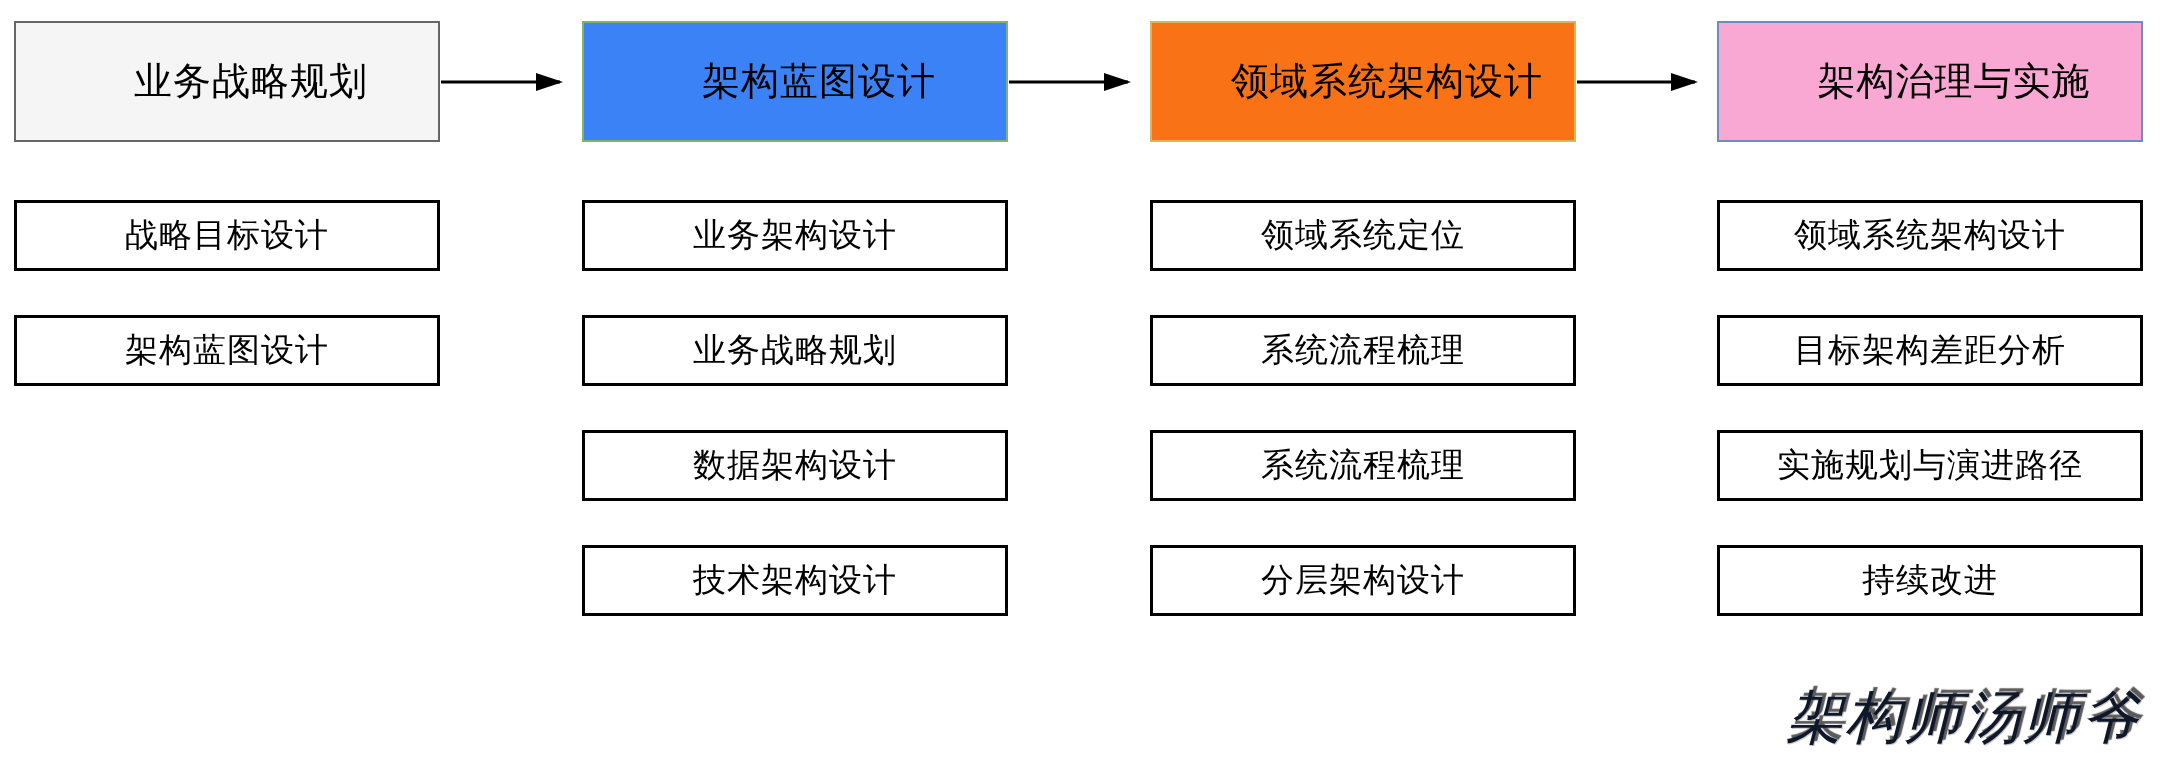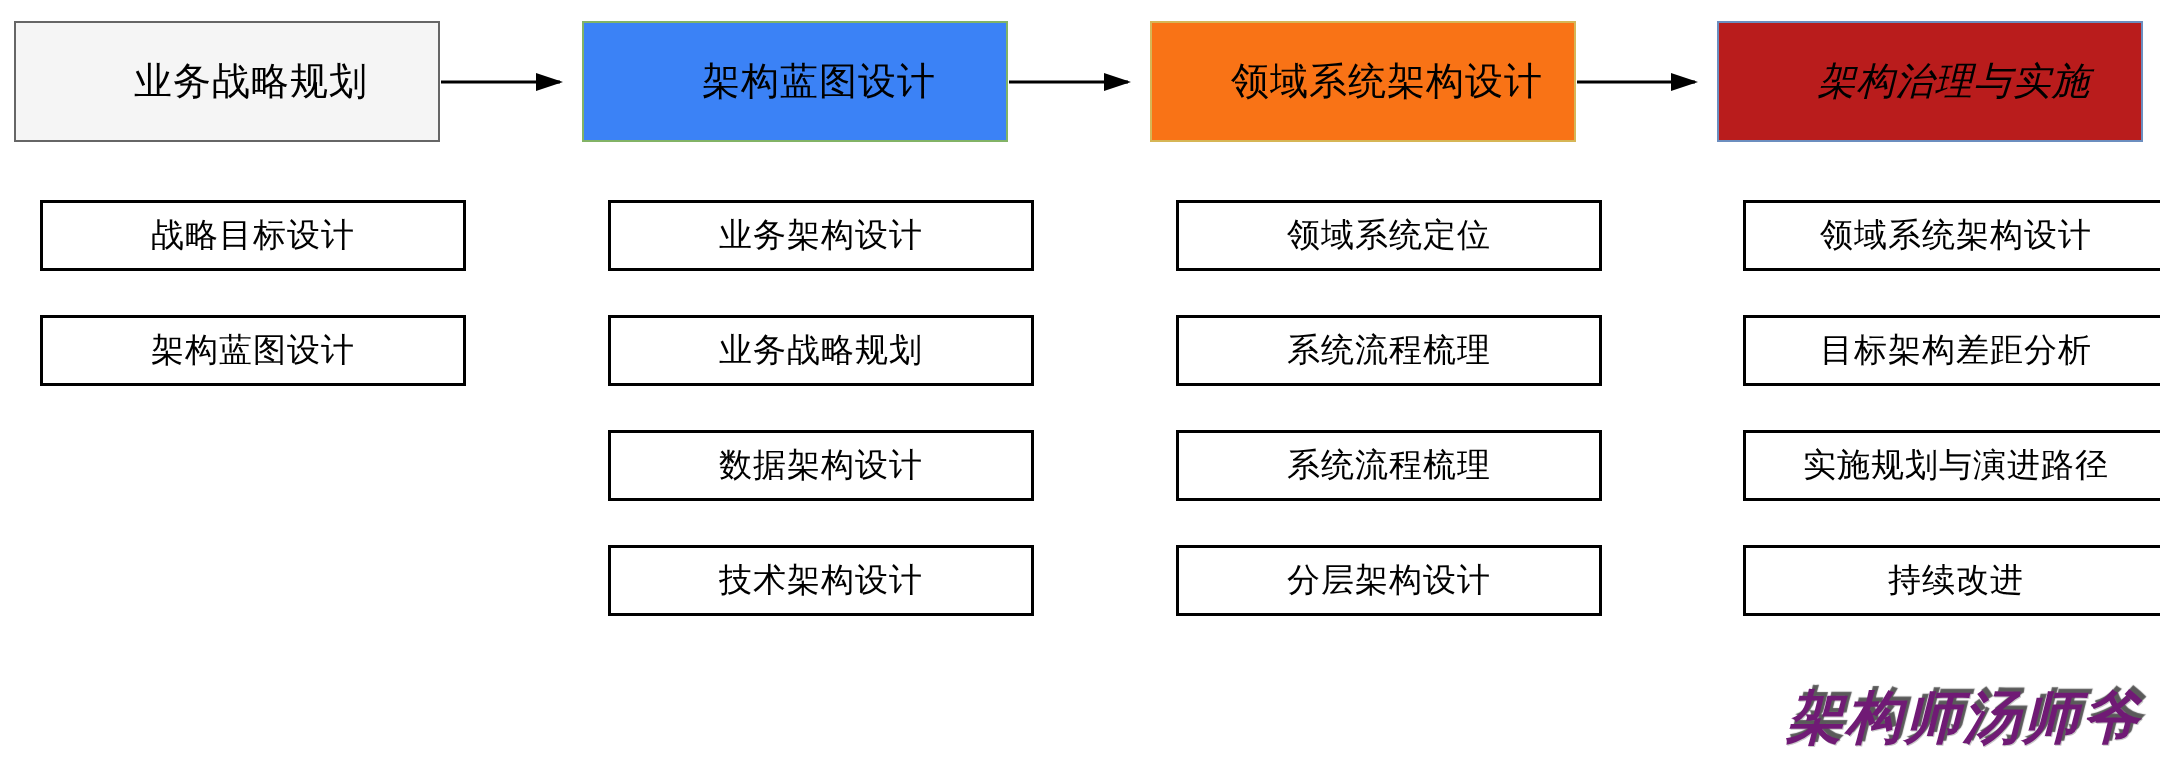--- a/index.html
+++ b/index.html
@@ -14,25 +14,25 @@
   .col-2{left:1150px;}
   .col-3{left:1717px;}
   .hdr{
     position:absolute;top:21px;left:0;width:426px;height:121px;box-sizing:border-box;
     border:2px solid #666;display:flex;align-items:center;justify-content:center;
     font-size:38px;letter-spacing:1px;padding-left:48px;
   }
   .items{position:absolute;top:200px;left:0;width:426px;display:flex;flex-direction:column;gap:44px;}
   .item{
     width:426px;height:71px;box-sizing:border-box;background:#fff;border:3px solid #000;
-    display:flex;align-items:center;justify-content:center;font-size:33px;letter-spacing:1px;margin-left:26px;
+    display:flex;align-items:center;justify-content:center;font-size:33px;letter-spacing:1px;
   }
   .watermark{
     position:absolute;right:20px;bottom:6px;font-size:57px;font-style:italic;
-    letter-spacing:2px;color:#701a75;font-weight:700;
+    letter-spacing:2px;color:#0f172a;font-weight:400;
     text-shadow:4px -4px 1px #5a5a5a, 1px 1px 0 #c9c9c9;
   }
 </style>
 </head>
 <body>
 
 <div class="canvas">
 
   <svg class="arrows" viewBox="0 0 2160 763">
     <defs>
@@ -67,21 +67,21 @@
     <div class="hdr" style="background: #f97316; border-color: rgb(214, 182, 86);">领域系统架构设计</div>
     <div class="items">
       <div class="item">领域系统定位</div>
       <div class="item">系统流程梳理</div>
       <div class="item">系统流程梳理</div>
       <div class="item">分层架构设计</div>
     </div>
   </section>
 
   <section class="col col-3">
-    <div class="hdr" style="background: #b91c1c; border-color: rgb(108, 142, 191); font-style: italic;">架构治理与实施</div>
+    <div class="hdr" style="background: #f9a8d4; border-color: rgb(108, 142, 191);">架构治理与实施</div>
     <div class="items">
       <div class="item">领域系统架构设计</div>
       <div class="item">目标架构差距分析</div>
       <div class="item">实施规划与演进路径</div>
       <div class="item">持续改进</div>
     </div>
   </section>
 
   <div class="watermark">架构师汤师爷</div>
 

